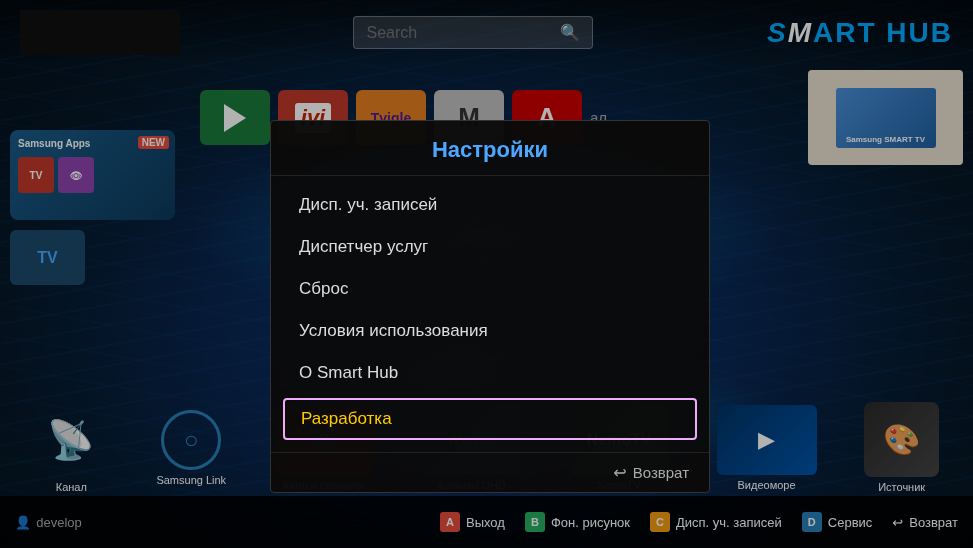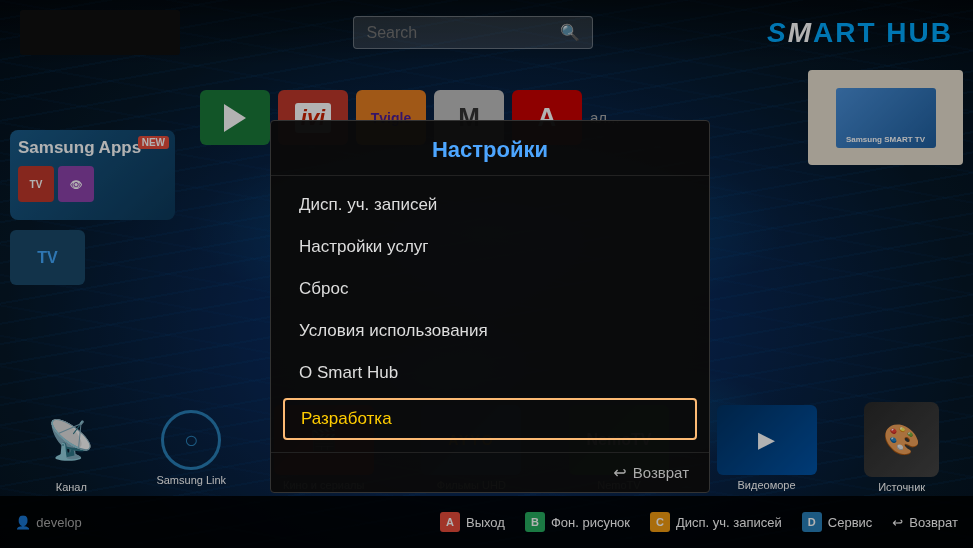--- a/index.html
+++ b/index.html
@@ -162,21 +162,21 @@
       background: linear-gradient(135deg, #1a5c8a, #0d3a5c);
       border-radius: 8px;
       padding: 8px;
       display: flex;
       flex-direction: column;
       position: relative;
       margin-bottom: 10px;
     }
     .samsung-apps-title {
       color: white;
-      font-size: 17px;
+      font-size: 10px;
       font-weight: bold;
       margin-bottom: 4px;
     }
     .new-badge {
       position: absolute;
       top: 6px;
       right: 6px;
       background: #e74c3c;
       color: white;
       font-size: 10px;
@@ -309,21 +309,21 @@
       padding: 11px 28px;
       color: #ddd;
       font-size: 17px;
       cursor: pointer;
       display: flex;
       align-items: center;
     }
 
     .modal-item-selected {
       background: transparent;
-      border: 2px solid #fdba74;
+      border: 2px solid #f0abfc;
       margin: 4px 12px;
       padding: 9px 16px;
       border-radius: 4px;
       color: #ffcc00;
       font-size: 17px;
       cursor: pointer;
     }
 
     .modal-footer {
       padding: 10px 20px;
@@ -583,21 +583,21 @@
 <div class="modal-overlay"></div>
 
 <div class="settings-modal">
   <div class="modal-title">Настройки</div>
 
   <div class="modal-menu">
     <div class="modal-item">
       <span>Дисп. уч. записей</span>
     </div>
     <div class="modal-item">
-      <span>Настройки услуг</span>
+      <span>Диспетчер услуг</span>
     </div>
     <div class="modal-item">
       <span>Сброс</span>
     </div>
     <div class="modal-item">
       <span>Условия использования</span>
     </div>
     <div class="modal-item">
       <span>O Smart Hub</span>
     </div>

